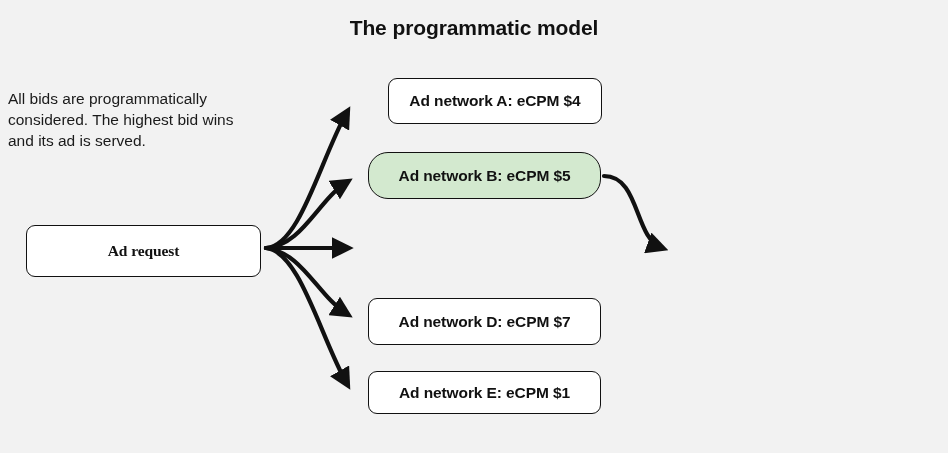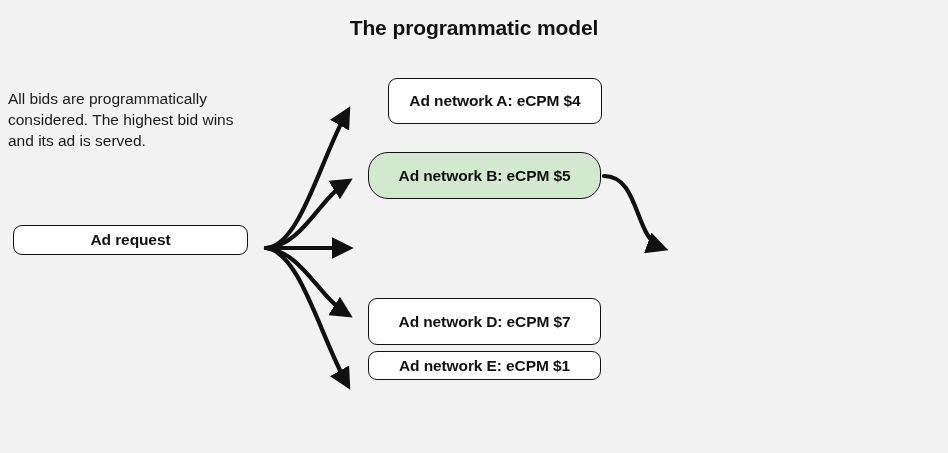--- a/index.html
+++ b/index.html
@@ -59,30 +59,31 @@
     justify-content: center;
     font-size: 15.5px;
     font-weight: bold;
     color: #111111;
     letter-spacing: -0.1px;
   }
   .node.green {
     background: #d3e9cf;
   }
   #node-ad-request {
-    left: 13px;
+    left: 26px;
     top: 225px;
     width: 235px;
-    height: 30px;
+    height: 52px;
+    font-family: Liberation Serif, serif;
   }
   #node-net-0 { left: 368px; top: 78px;  width: 214px; height: 46px; margin-left: 20px; }
   #node-net-1 { left: 368px; top: 152px; width: 233px; height: 47px; border-radius: 20px; }
   #node-net-2 { left: 368px; top: 225px; width: 233px; height: 47px; }
   #node-net-3 { left: 368px; top: 298px; width: 233px; height: 47px; }
-  #node-net-4 { left: 368px; top: 351px; width: 233px; height: 29px; }
+  #node-net-4 { left: 368px; top: 371px; width: 233px; height: 43px; }
   #node-winning-ad {
     left: 682px;
     top: 224px;
     width: 236px;
     height: 48px;
   }
 </style>
 </head>
 <body>
 

